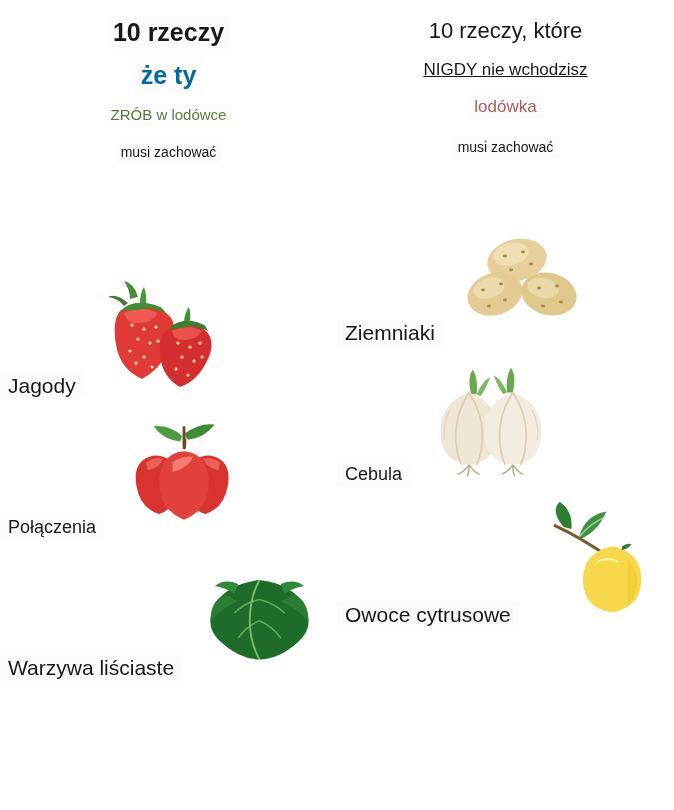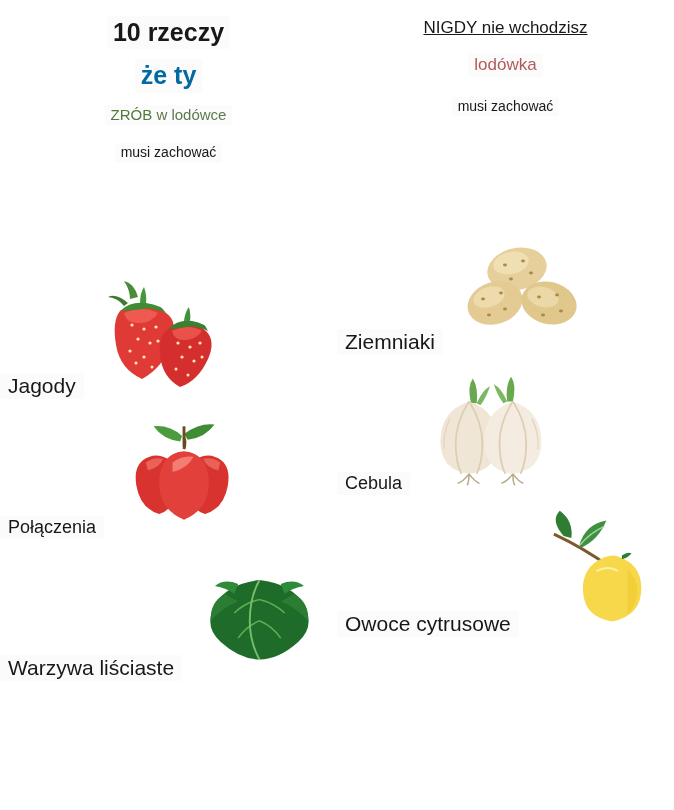--- a/index.html
+++ b/index.html
@@ -97,21 +97,21 @@
 
   
   .items {
     margin-top: 98px;
     width: 100%;
     display: flex;
     flex-direction: column;
     align-items: center;
   }
   .items.right {
-    margin-top: 101px;
+    margin-top: 50px;
   }
   .item {
     width: 100%;
     display: flex;
     flex-direction: row;
     align-items: flex-end;
   }
   .item-label {
     font-size: 21px;
     font-weight: 400;
@@ -245,20 +245,21 @@
           </svg>
         </div>
       </div>
 
     </div>
   </div>
 
   <div class="col">
 
     <div class="header">
+      <span class="hl h-main-r">10 rzeczy, które</span>
       <span class="hl h-sub-r">NIGDY nie wchodzisz</span>
       <span class="hl h-pink">lodówka</span>
       <span class="hl h-foot">musi zachować</span>
     </div>
 
     <div class="items right">
 
       <div class="item">
         <span class="item-label">Ziemniaki</span>
         <div class="art">

